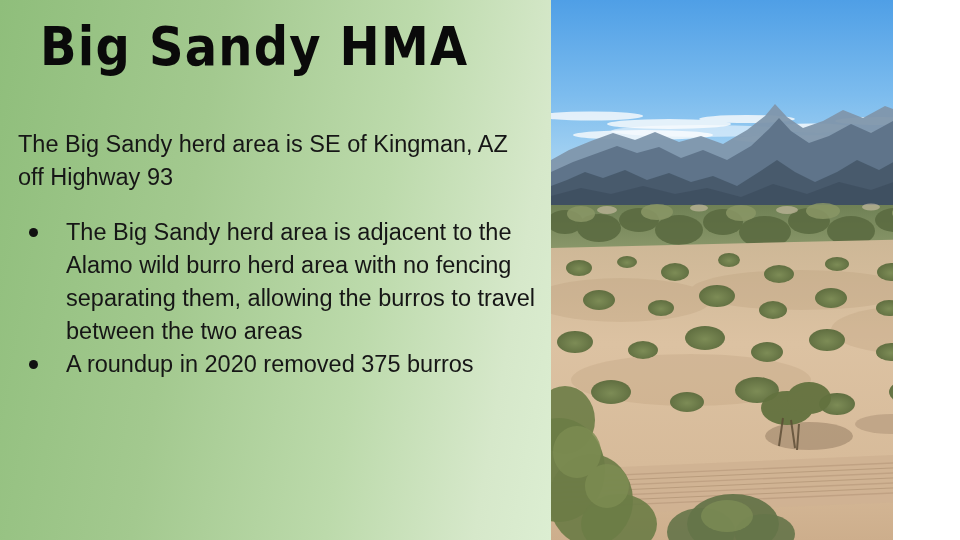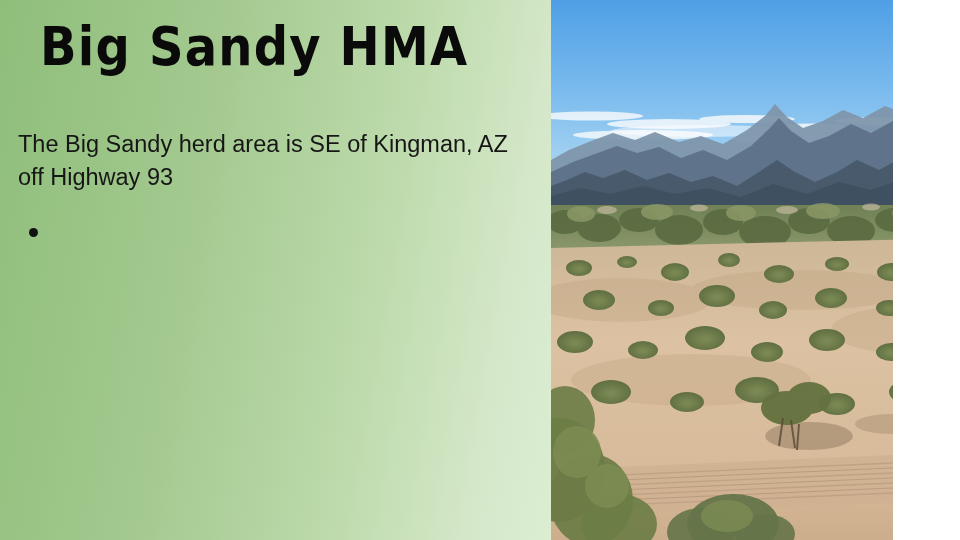--- a/index.html
+++ b/index.html
@@ -97,20 +97,25 @@
 
   <div id="text-panel">
 
     <div id="slide-title">Big Sandy HMA</div>
 
     <div id="intro-text">The Big Sandy herd area is SE of Kingman, AZ off Highway 93</div>
 
     <ul id="bullet-list">
       <li>
         <span class="bullet-dot"></span>
+        <span>The Big Sandy herd area is adjacent to the Alamo wild burro herd area with no fencing separating them, allowing the burros to travel between the two areas</span>
+      </li>
+      <li>
+        <span class="bullet-dot"></span>
+        <span>A roundup in 2020 removed 375 burros</span>
       </li>
     </ul>
   </div>
 
   <div id="photo">
     <svg viewBox="0 0 409 540" preserveAspectRatio="none">
       <defs>
         <linearGradient id="skyGrad" x1="0" y1="0" x2="0" y2="1">
           <stop offset="0%" stop-color="#4f9fe6"></stop>
           <stop offset="45%" stop-color="#7cbcee"></stop>

